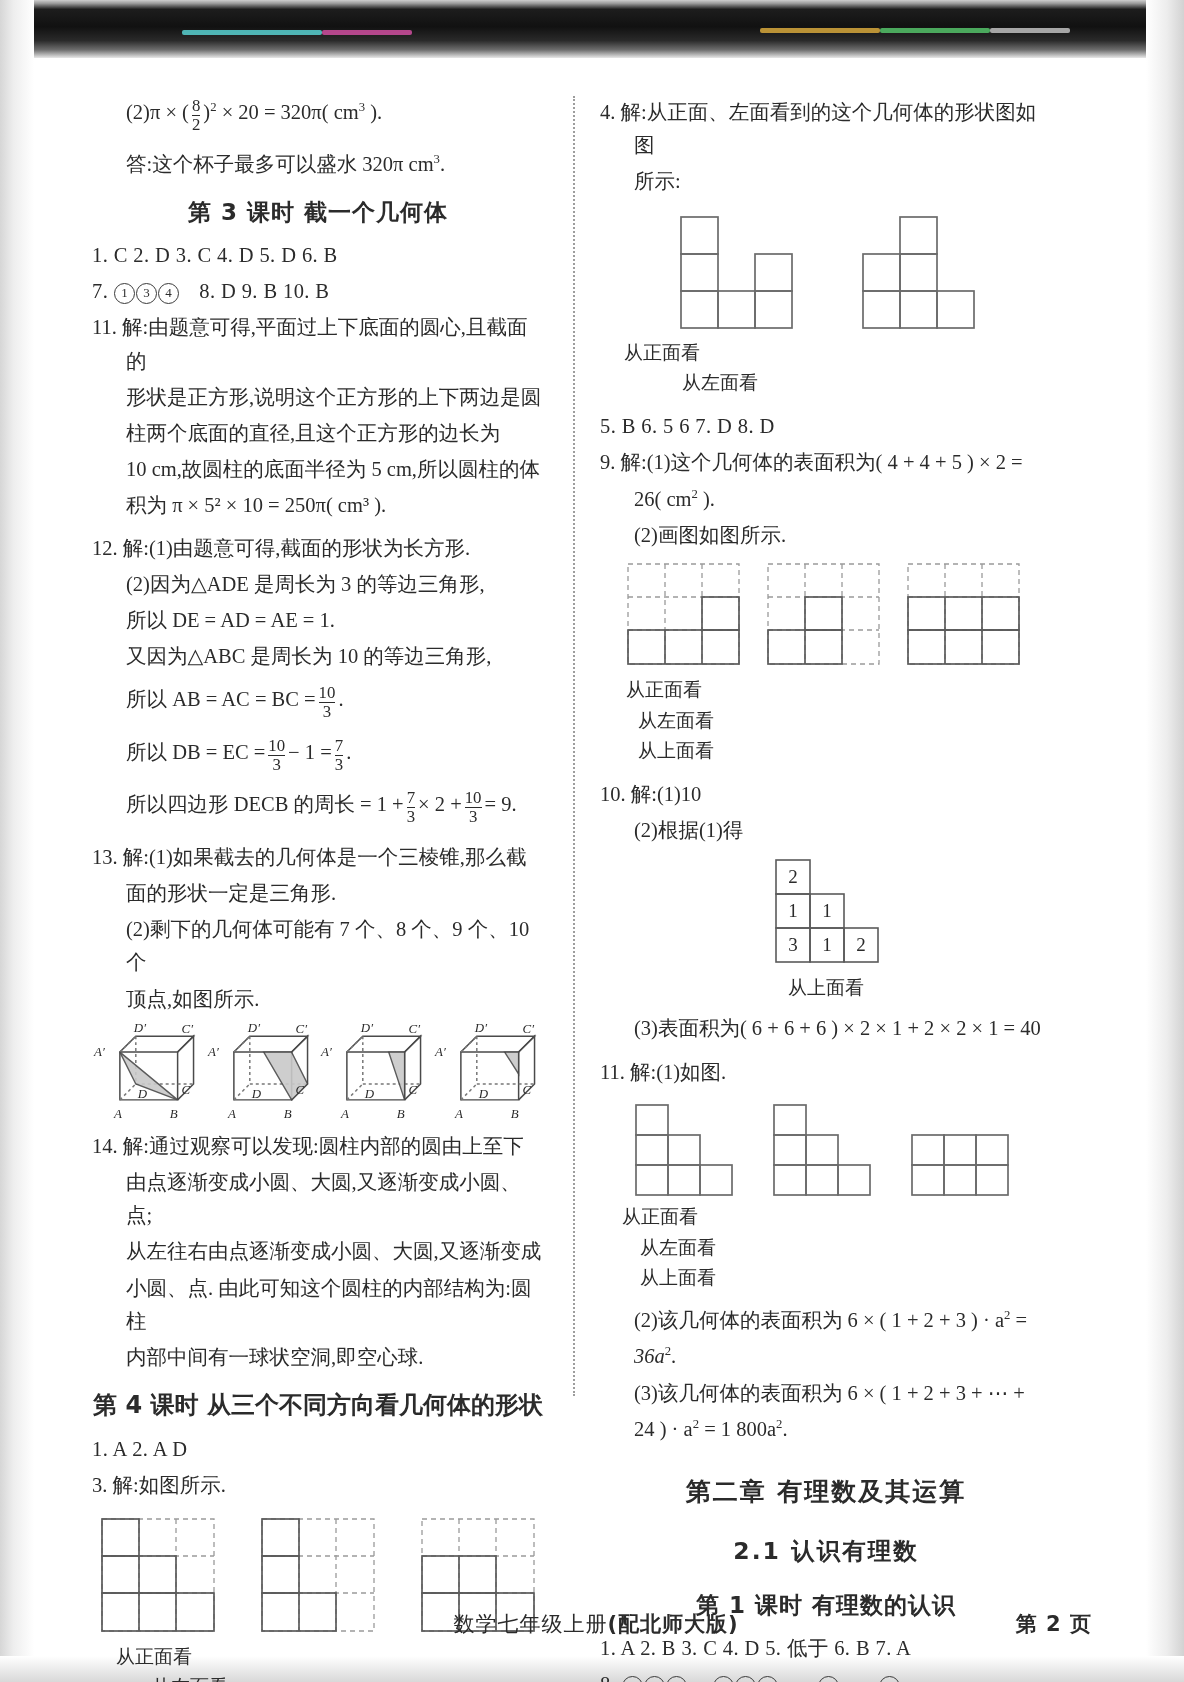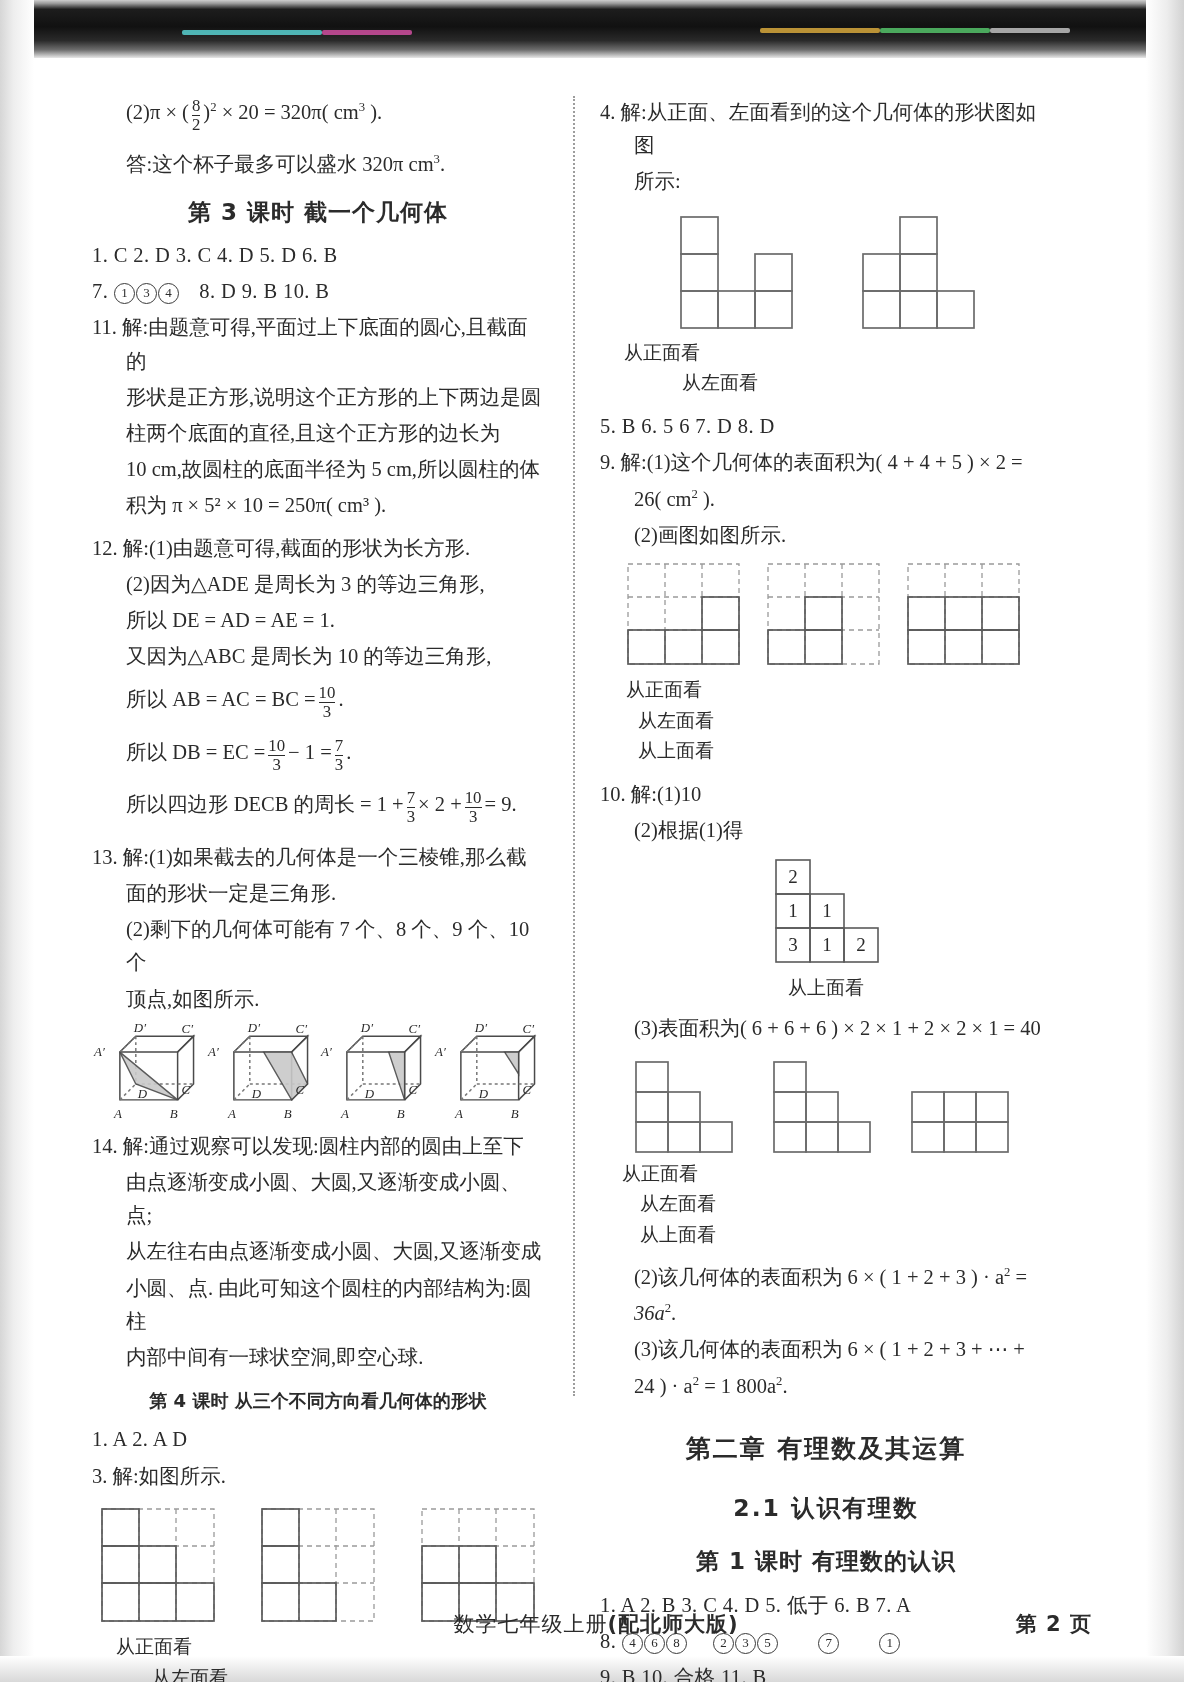--- a/index.html
+++ b/index.html
@@ -253,21 +253,21 @@
 
   <p class="hang" style="margin-top:8px;">
     <span>14.</span>
     <span>解:通过观察可以发现:圆柱内部的圆由上至下</span>
   </p>
   <p class="ind">由点逐渐变成小圆、大圆,又逐渐变成小圆、点;</p>
   <p class="ind">从左往右由点逐渐变成小圆、大圆,又逐渐变成</p>
   <p class="ind">小圆、点. 由此可知这个圆柱的内部结构为:圆柱</p>
   <p class="ind">内部中间有一球状空洞,即空心球.</p>
 
-  <div class="h-lesson" style="font-size:18px;letter-spacing:0;">第 4 课时   从三个不同方向看几何体的形状</div>
+  <div class="h-lesson" style="font-size:24px;letter-spacing:0;">第 4 课时   从三个不同方向看几何体的形状</div>
 
   <p class="ans">1. A   2. A    D</p>
   <p>3. 解:如图所示.</p>
 
   <div class="figrow" style="margin-top:10px;">
     <svg width="124" height="124" viewBox="0 0 124 124">
       <g stroke-dasharray="5,4" stroke="#9a9a9a" stroke-width="1.3" fill="none">
         <rect x="6" y="6" width="112" height="112"></rect>
         <line x1="43" y1="6" x2="43" y2="118"></line>
           <line x1="80" y1="6" x2="80" y2="118"></line>
@@ -442,20 +442,24 @@
         <text x="27" y="95">3</text>
         <text x="61" y="95">1</text>
         <text x="95" y="95">2</text>
       </g>
     </svg>
   </div>
   <div class="figcap" style="margin-top:4px;">从上面看</div>
 
   <p class="ind" style="margin-top:10px;">(3)表面积为( 6 + 6 + 6 ) × 2 × 1 + 2 × 2 × 1 = 40</p>
 
+  <p class="hang" style="margin-top:10px;">
+    <span>11.</span>
+    <span>解:(1)如图.</span>
+  </p>
 
   <div class="figrow" style="margin-top:8px;">
     <svg width="120" height="100" viewBox="0 0 120 100">
       <g stroke="#6b6b6b" stroke-width="1.7" fill="none">
         <rect x="8" y="8" width="32" height="30"></rect>
         <rect x="8" y="38" width="32" height="30"></rect>
         <rect x="40" y="38" width="32" height="30"></rect>
         <rect x="8" y="68" width="32" height="30"></rect>
         <rect x="40" y="68" width="32" height="30"></rect>
         <rect x="72" y="68" width="32" height="30"></rect>

